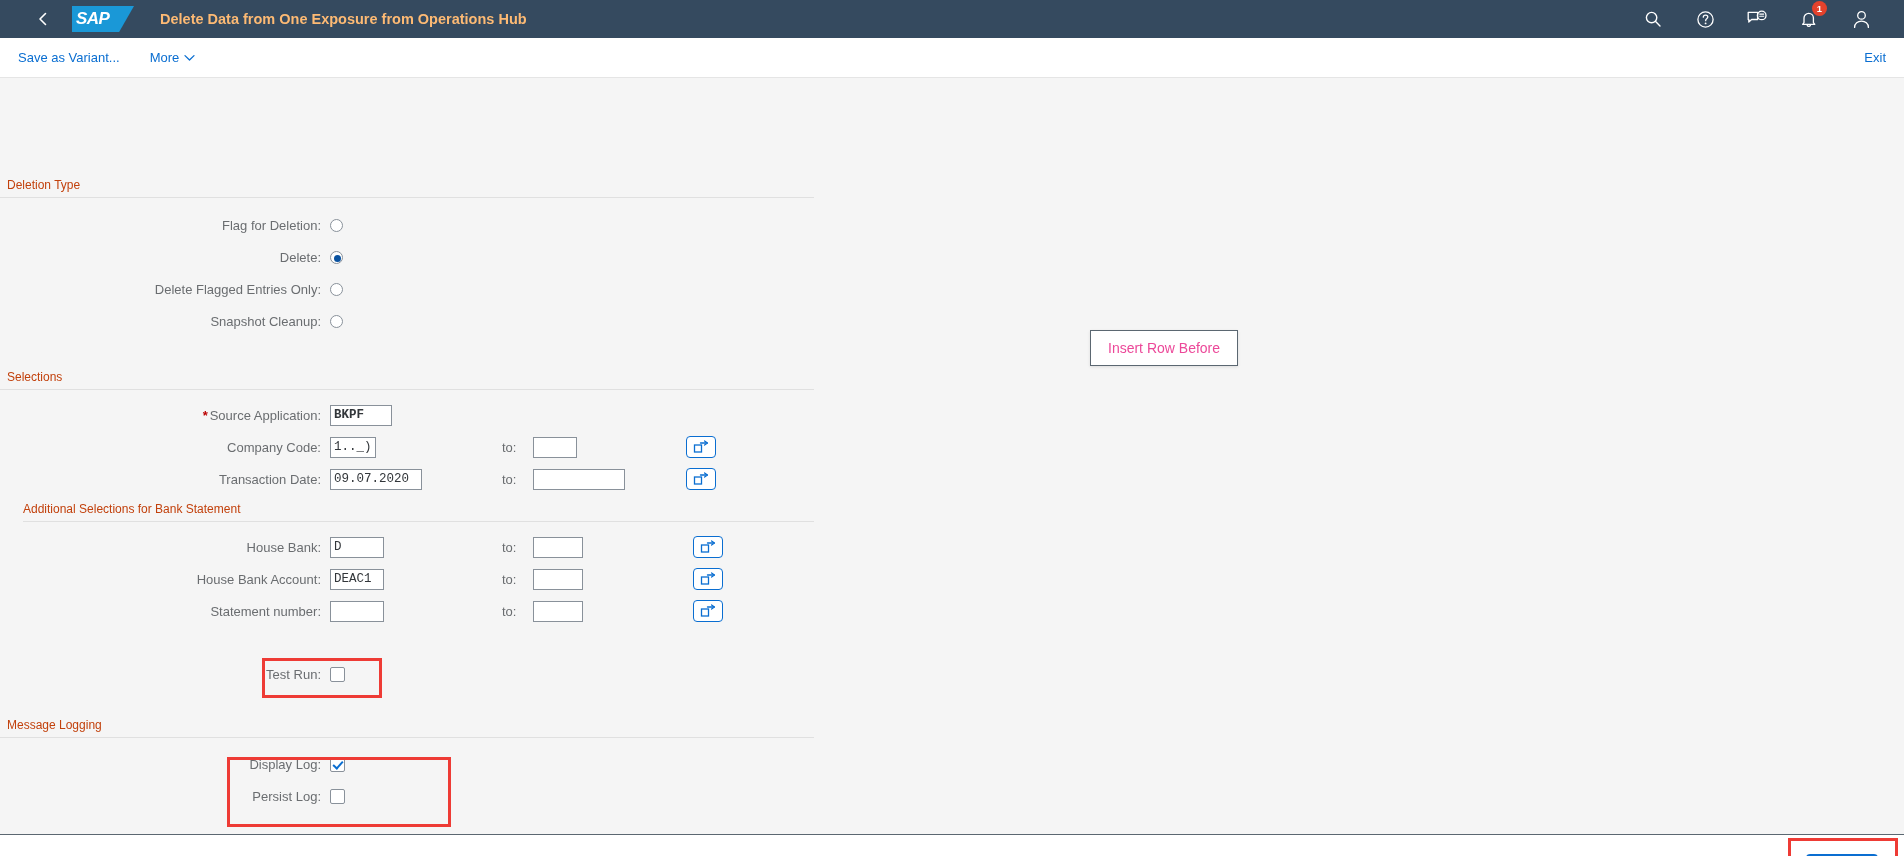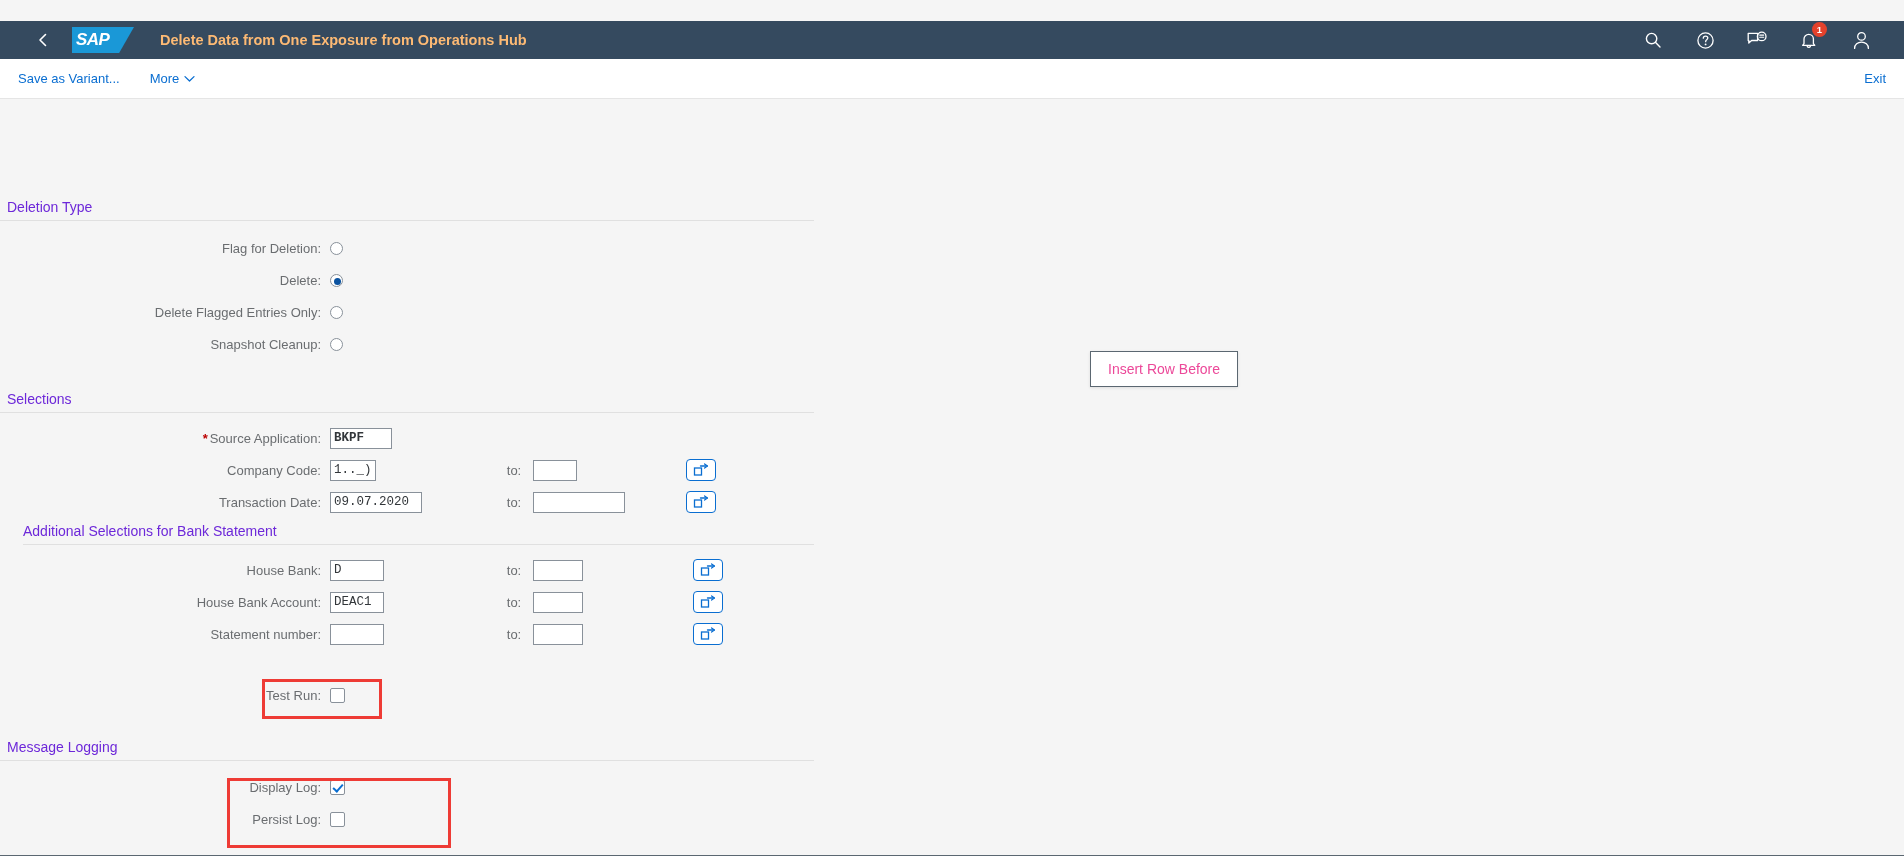--- a/index.html
+++ b/index.html
@@ -11,21 +11,20 @@
   }
 
   
   .shell-header {
     height: 38px;
     background: #354a5f;
     display: flex;
     align-items: center;
     padding: 0 14px 0 30px;
     position: relative;
-    margin-top: 21px;
   }
   .back-chevron {
     width: 26px; height: 26px;
     display: flex; align-items: center; justify-content: center;
     cursor: pointer;
     flex: 0 0 auto;
   }
   .back-chevron svg { display: block; }
 
   .sap-logo {
@@ -111,22 +110,22 @@
 
   
   .page {
     position: relative;
     height: 756px;
     background: #f5f5f5;
     overflow: hidden;
   }
 
   .section-title {
-    font-size: 14px;
-    color: #6d28d9;
+    font-size: 12px;
+    color: #c2410c;
     padding: 0 12px 5px 7px;
   }
   .section-rule {
     height: 1px;
     background: #e0e0e0;
     margin: 0 1090px 0 0;
   }
 
   .grp { position: absolute; left: 0; right: 0; }
 
@@ -206,21 +205,21 @@
   .w-stm { width: 54px; }
   .w-to-s{ width: 44px; }
   .w-to-d{ width: 92px; }
   .w-to-m{ width: 50px; }
 
   .to-lab {
     font-size: 13px;
     color: #6a6d70;
     margin-left: 0;
     margin-right: 7px;
-    text-align: center;
+    text-align: left;
     width: 24px;
   }
 
   .gap-to { width: 126px; }
 
   
   .vh-btn {
     width: 30px; height: 22px;
     border: 1px solid #0a6ed1;
     border-radius: 4px;

